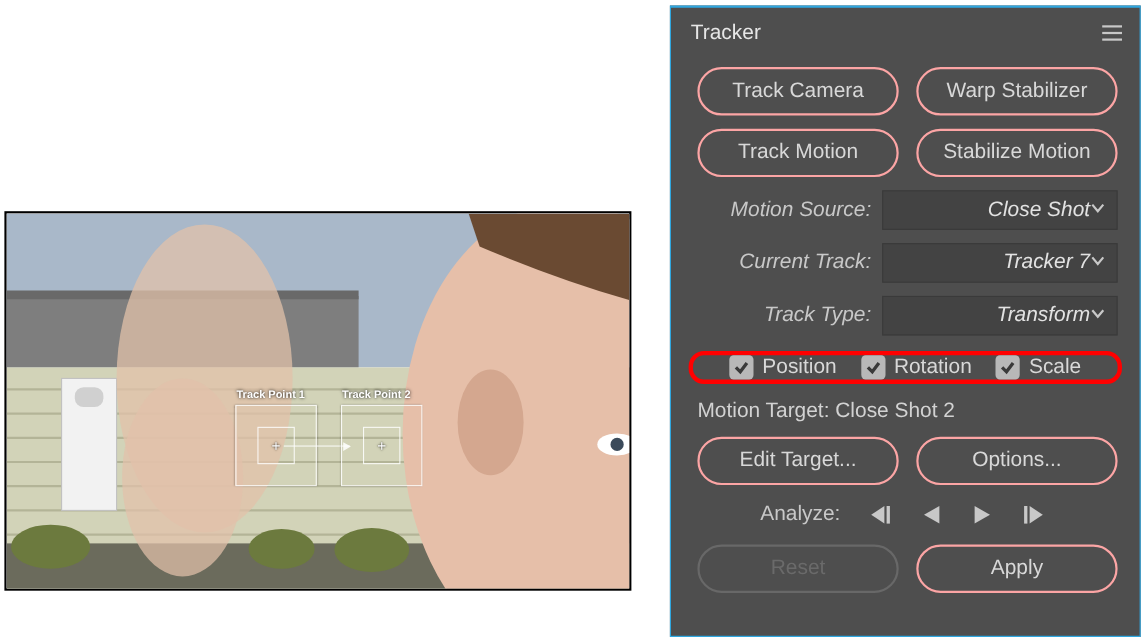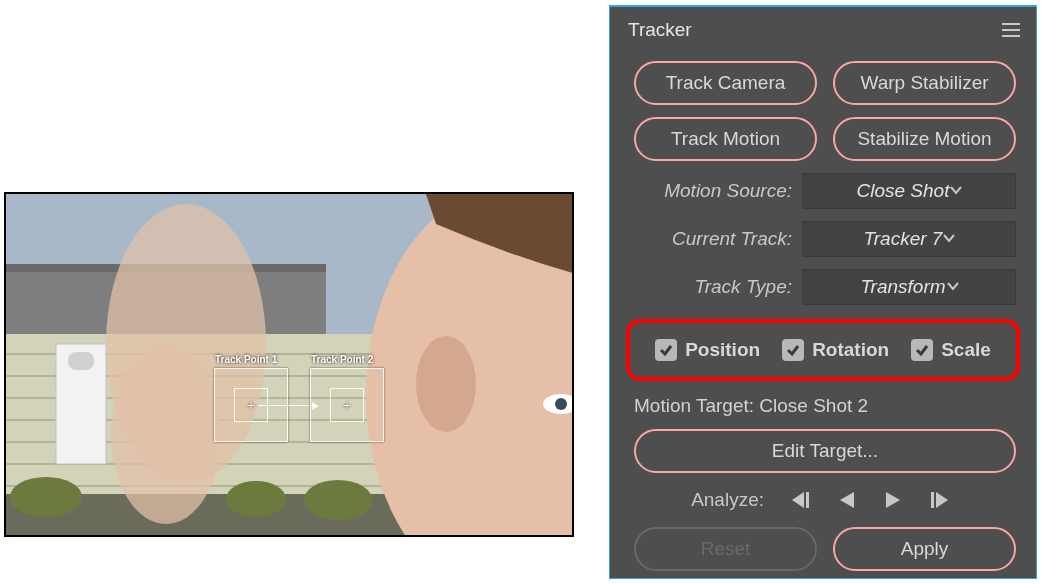--- a/index.html
+++ b/index.html
@@ -159,40 +159,39 @@
     color: #c8c8c8;
     font-size: 19px;
   }
   .dropdown {
     flex: 1;
     height: 36px;
     background: #434343;
     border: 1px solid #3a3a3a;
     display: flex;
     align-items: center;
-    justify-content: center;
+    justify-content: flex-end;
     padding: 0 10px 0 12px;
     color: #e2e2e2;
     font-size: 19px;
     cursor: pointer;
   }
   .chevron {
     display: inline-block;
   }
 
   .checks-row {
     display: flex;
     align-items: center;
     justify-content: center;
     gap: 22px;
     margin: 8px 16px;
-    padding: 16px 8px;
+    padding: 0 8px;
     border: 4px solid #ff0000;
     border-radius: 14px;
-    font-weight: bold;
   }
   .check-item {
     display: flex;
     align-items: center;
     gap: 8px;
     font-size: 19px;
     color: #d8d8d8;
   }
   .checkbox {
     width: 22px;
@@ -383,20 +382,21 @@
   </div>
 
   <div class="target-row">
     <span>Motion Target:</span>
     <span> </span>
     <span>Close Shot 2</span>
   </div>
 
   <div class="button-row">
     <div class="pill-btn">Edit Target...</div>
+    <div class="pill-btn">Options...</div>
   </div>
 
   <div class="analyze-row">
     <div class="analyze-label">Analyze:</div>
     <div class="transport">
       <span class="tri">
         <svg width="22" height="20" viewBox="0 0 22 20">
             <polygon points="16,2 4,10 16,18" fill="#c8c8c8"></polygon>
             <rect x="18" y="2" width="3" height="16" fill="#c8c8c8"></rect>
           </svg>

